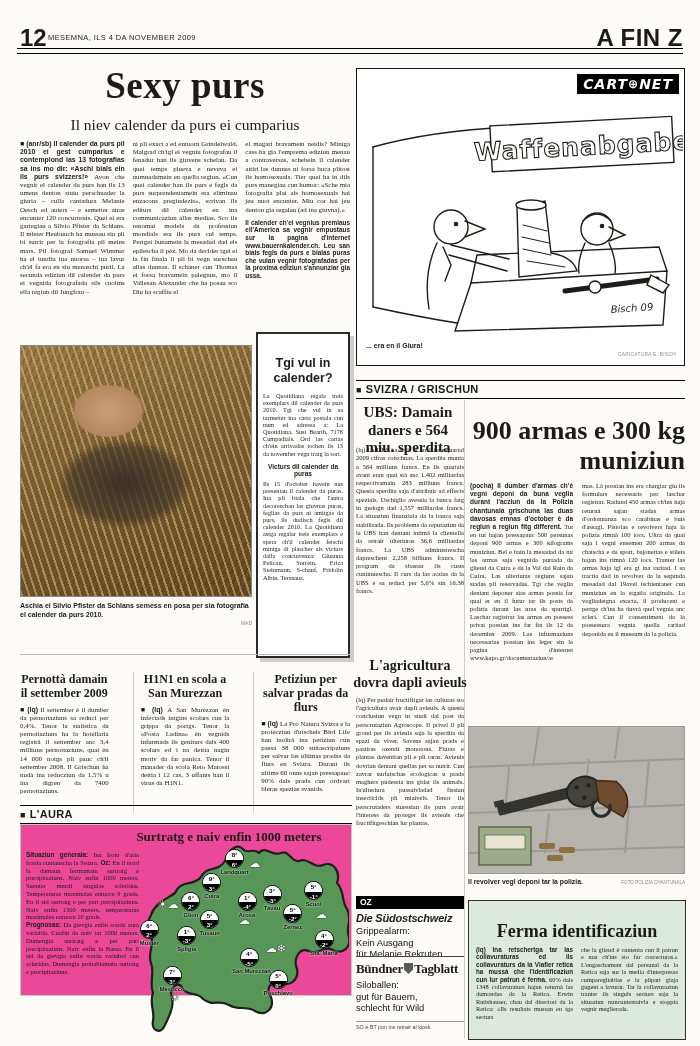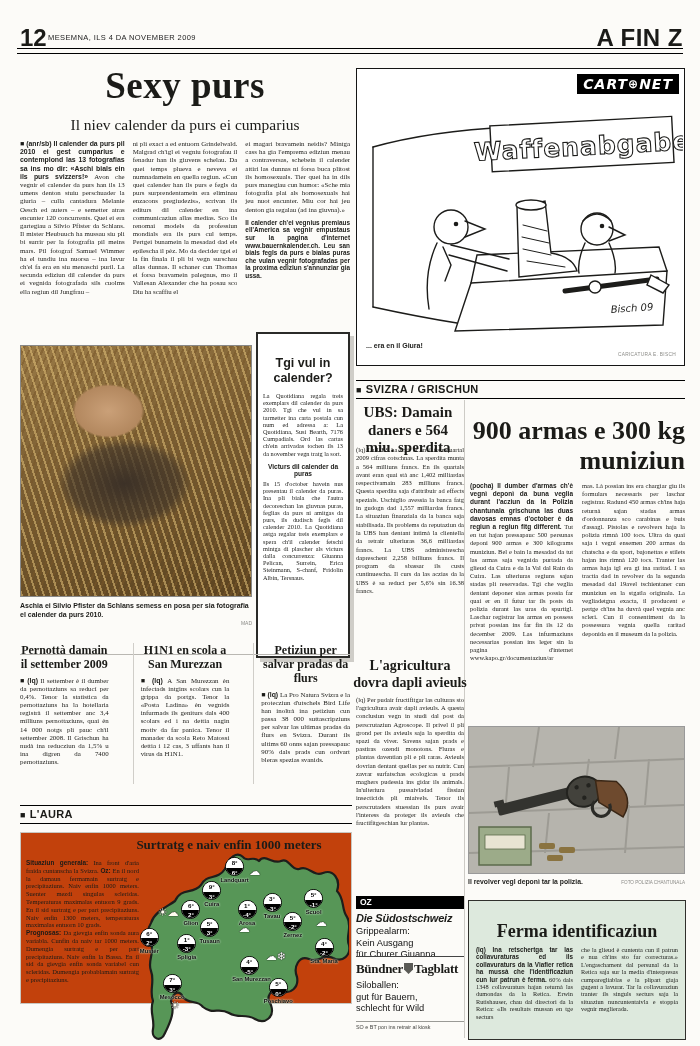--- a/index.html
+++ b/index.html
@@ -41,38 +41,38 @@
   
   #calendar-box { left:256px; top:332px; width:94px; height:326px; background:#fff;
     border:2px solid #2a2a28; box-shadow:4px 4px 0 #cfcdc8; padding:22px 5px; overflow:hidden; }
   #calendar-box .cb-title { font-family:"Liberation Sans",sans-serif; font-weight:bold; font-size:12.5px; line-height:15px; text-align:center; margin-bottom:6px; }
   #calendar-box .cb-body { font-size:6.3px; line-height:7.2px; text-align:justify; }
   #calendar-box .cb-sub { font-family:"Liberation Sans",sans-serif; font-weight:bold; font-size:6.6px; line-height:7.6px; text-align:center; margin:6px 0 2px; }
 
   .grey-rule { height:1px; background:#b9b7b2; }
 
   
-  #briefs { left:20px; top:643px; width:330px; height:141px; display:flex;gap:17px; }
+  #briefs { left:20px; top:672px; width:330px; height:141px; display:flex;gap:17px; }
   #briefs .brief { flex:1; padding:0 7px; overflow:hidden; }
   #briefs .brief + .brief { border-left:1px solid #d0cec9; }
   #briefs .brief:first-child { padding-left:0; }
   #briefs .brief:last-child  { padding-right:0; }
   .brief-title { font-weight:bold; font-size:12px; line-height:14px; text-align:center; margin-bottom:6px; }
   .brief-body { font-size:6.9px; line-height:8.1px; text-align:justify; }
   .brief-lead { font-family:"Liberation Sans",sans-serif; font-weight:bold; }
 
   
   .sec-header { border-top:1.6px solid #000; border-bottom:1px solid #000; padding:2px 0 3px;
     font-family:Liberation Sans, sans-serif; font-weight:bold; font-size:11px; letter-spacing:.3px; }
   .sec-header .sq { font-size:9px; margin-right:4px; }
   #laura-header { left:20px; top:805px; width:332px; }
   #sg-header { left:356px; top:380px; width:329px; }
 
   
-  #laura-box { left:20px; top:824px; width:332px; height:172px; border:1px solid #c9c7c1; background:#c2410c;margin-top:8px; }
+  #laura-box { left:20px; top:824px; width:332px; height:172px; border:1px solid #c9c7c1; background:#ec4899; }
   #laura-title { position:absolute; left:88px; top:4px; width:240px; text-align:center; font-weight:bold; font-size:13px; }
   #laura-text { position:absolute; left:5px; top:26px; width:113px; height:190px; font-size:6.5px; line-height:7.8px; text-align:justify; overflow:hidden; }
   #laura-text b { font-family:"Liberation Sans",sans-serif; font-size:6.4px; }
   #map-wrap { position:absolute; left:120px; top:12px; width:208px; height:202px; }
   #map-svg { position:absolute; left:0; top:0; }
   #map-cities { position:absolute; inset:0; }
   .city { position:absolute; width:34px; margin-left:-17px; text-align:center; }
   .tc { width:19px; height:19px; margin:0 auto; border-radius:50%; overflow:hidden; border:1px solid #000; background:#fff; }
   .tc .hi { height:9.5px; background:#fff; color:#000; font-family:"Liberation Sans",sans-serif; font-weight:bold; font-size:6.2px; line-height:10px; }
   .tc .lo { height:9.5px; background:#000; color:#fff; font-family:"Liberation Sans",sans-serif; font-weight:bold; font-size:6.2px; line-height:9px; }
@@ -381,21 +381,21 @@
 <div class="abs" id="revolver-credit">FOTO POLIZIA CHANTUNALA</div>
 
 <div class="abs" id="agri-title">L'agricultura dovra dapli avieuls</div>
 <div class="abs" id="agri-body">(lq) Per pudair fructifitgar las culturas sto l'agricultura avair dapli avieuls. A questa conclusiun vegn in studi dal post da perscrutaziun Agroscope. Il privel il pli grond per ils avieuls saja la sperdita da spazi da viver. Savens sajan prads e pastiras ozendi monotons. Fluras e plantas daventian pli e pli raras. Avieuls dovrian dentant quellas per sa nutrir. Cun zavrar surfatschas ecologicas u prads maghers pudessia ins gidar ils animals. In'ulteriura pussaivladad fissian insecticids pli miaivels. Tenor ils perscrutaders stuessian ils purs avair l'interess da proteger ils avieuls che fructifitgeschian lur plantas.</div>
 
 <div class="abs" id="oz-header">OZ</div>
 <div class="abs" id="ad1">
   <div class="ad-brand1">Die Südostschweiz</div>
   <div class="ad-line">Grippealarm:</div>
   <div class="ad-line">Kein Ausgang</div>
-  <div class="ad-line">für Churer Giuanna</div>
+  <div class="ad-line">für Melanie Rekruten</div>
 </div>
 <div class="abs" id="ad-rule"></div>
 <div class="abs" id="ad2">
   <div class="ad-brand2"><span>Bündner</span><span class="shield"></span><span>Tagblatt</span></div>
   <div class="ad-line">Siloballen:</div>
   <div class="ad-line">gut für Bauern,</div>
   <div class="ad-line">schlecht für Wild</div>
 </div>
 <div class="abs" id="ad-footer">SO e BT pon ins retrair al kiosk</div>
 

